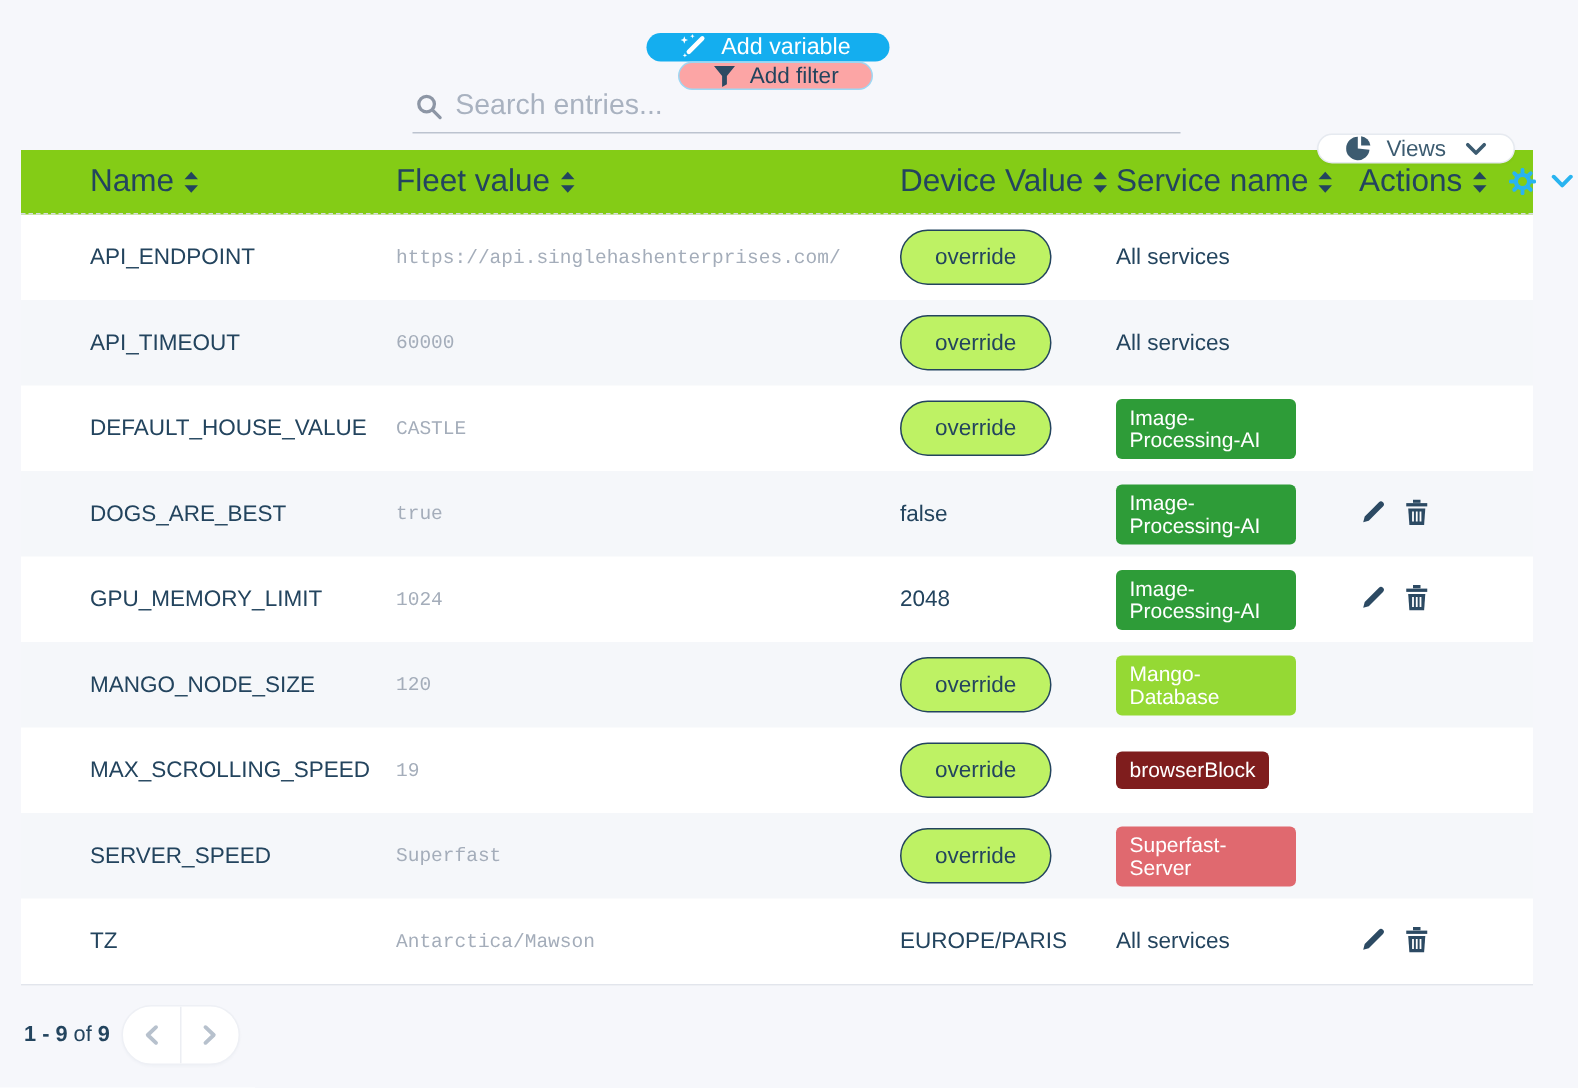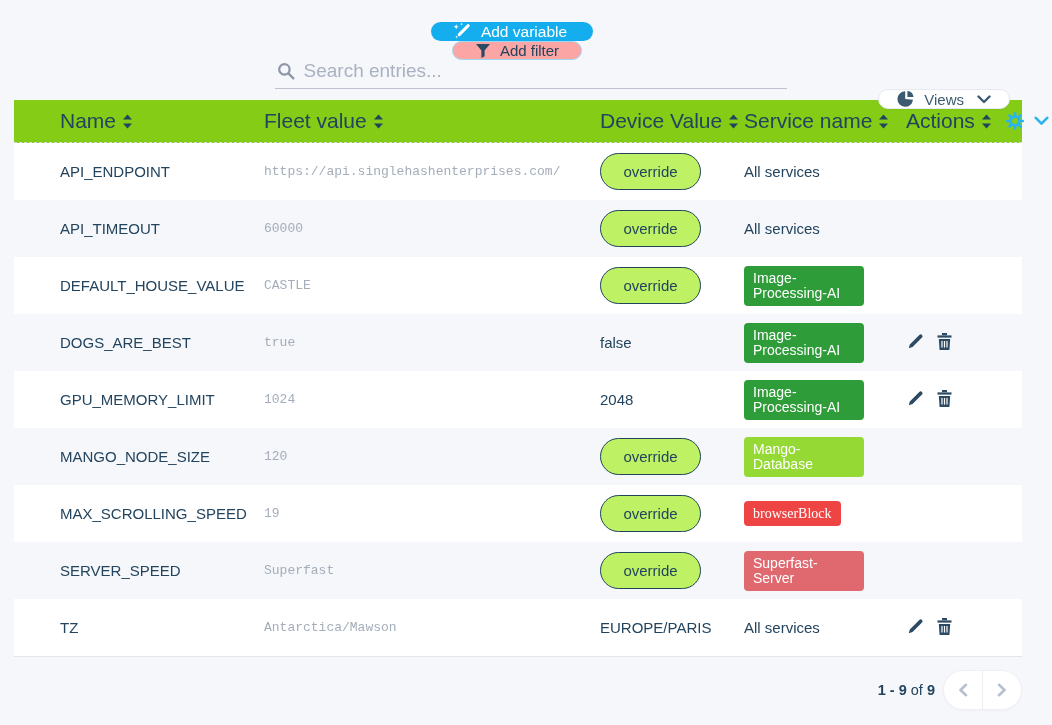--- a/index.html
+++ b/index.html
@@ -60,21 +60,21 @@
     font-family:inherit; font-size:15px; color:#23445e; background:#bef264;
     border:1px solid #23445e; border-radius:19px; width:101px; height:37px; cursor:pointer;
   }
   .badge {
     display:inline-block; max-width:120px; padding:5px 9px; border-radius:4px;
     color:#fff; font-size:14px; line-height:15px; overflow-wrap:break-word;
   }
   .actions-cell { display:flex; align-items:center; gap:9px; }
   .icon-btn { background:none; border:none; cursor:pointer; padding:2px; display:flex; align-items:center; }
   
-  .pagination { display:flex; align-items:center; justify-content:flex-end; margin:13px 30px 0 16px; gap:8px; }
+  .pagination { display:flex; align-items:center; margin:13px 30px 0 16px; gap:8px; }
   .page-range { font-size:14.5px; color:#23445e; }
   .page-range b { font-weight:bold; }
   .pager {
     display:flex; align-items:stretch; background:#fff;
     border:1px solid #eef0f5; border-radius:20px; height:40px; overflow:hidden;
     box-shadow:0 1px 2px rgba(40,60,90,.03);
   }
   .pager button { background:none; border:none; width:38px; display:flex; align-items:center; justify-content:center; cursor:pointer; }
   .pager .divider { width:1px; background:#eceef3; }
 </style>
@@ -278,21 +278,21 @@
         <div class="cell cell-name">MANGO_NODE_SIZE</div>
         <div class="cell cell-fleet">120</div>
         <div class="cell"><button class="override-btn">override</button></div>
         <div class="cell"><span class="badge" style="background: rgb(149, 217, 52);">Mango-Database</span></div>
         <div class="cell actions-cell"></div>
       </div>
       <div class="tr">
         <div class="cell cell-name">MAX_SCROLLING_SPEED</div>
         <div class="cell cell-fleet">19</div>
         <div class="cell"><button class="override-btn">override</button></div>
-        <div class="cell"><span class="badge" style="background: #ef4444; font-family: Liberation Serif, serif;">browserBlock</span></div>
+        <div class="cell"><span class="badge" style="background: #7f1d1d;">browserBlock</span></div>
         <div class="cell actions-cell"></div>
       </div>
       <div class="tr">
         <div class="cell cell-name">SERVER_SPEED</div>
         <div class="cell cell-fleet">Superfast</div>
         <div class="cell"><button class="override-btn">override</button></div>
         <div class="cell"><span class="badge" style="background: rgb(224, 105, 111);">Superfast-Server</span></div>
         <div class="cell actions-cell"></div>
       </div>
       <div class="tr">

